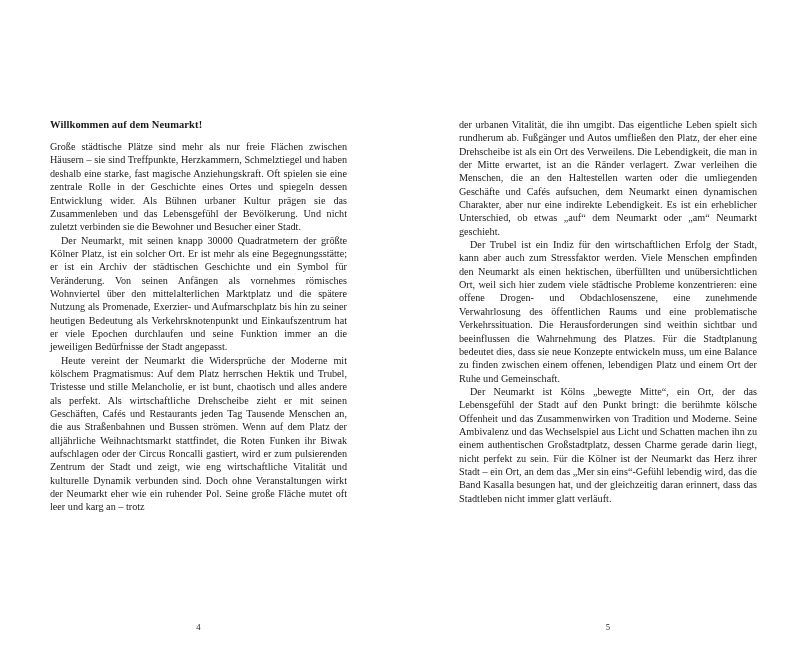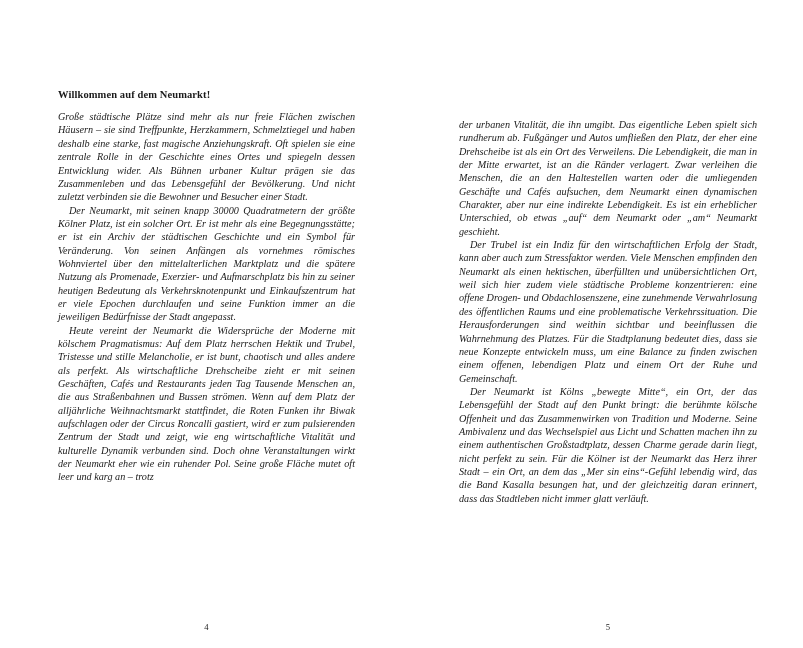--- a/index.html
+++ b/index.html
@@ -20,23 +20,23 @@
     height: 648px;
     box-sizing: border-box;
   }
   .page {
     position: absolute;
     top: 0;
     height: 648px;
     box-sizing: border-box;
   }
   .page-left {
-    left: 12px;
+    left: 4px;
     width: 401px;
-    padding: 88px 58px 30px 46px;
+    padding: 118px 58px 30px 46px;
   }
   .page-right {
     left: 401px;
     width: 402px;
     padding: 118px 46px 30px 58px;
   }
   .page-title {
     font-size: 10.5px;
     font-weight: bold;
     margin: 0 0 9px 0;
@@ -49,21 +49,20 @@
   p.para {
     margin: 0;
     font-size: 10.2px;
     line-height: 13.35px;
     text-align: justify;
     text-justify: inter-word;
     -webkit-hyphens: auto;
     hyphens: auto;
     orphans: 1;
     widows: 1;
-    font-style: italic;
   }
   p.para.indent {
     text-indent: 11px;
   }
   .folio {
     position: absolute;
     bottom: 16px;
     font-size: 8.6px;
     text-align: center;
     color: #1a1a1a;

